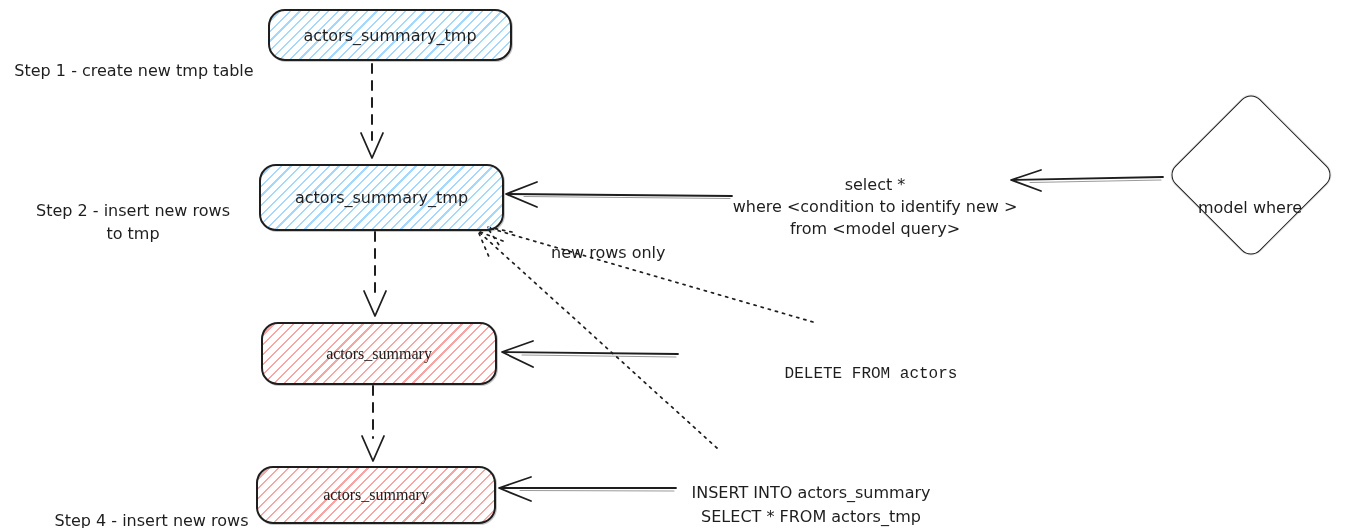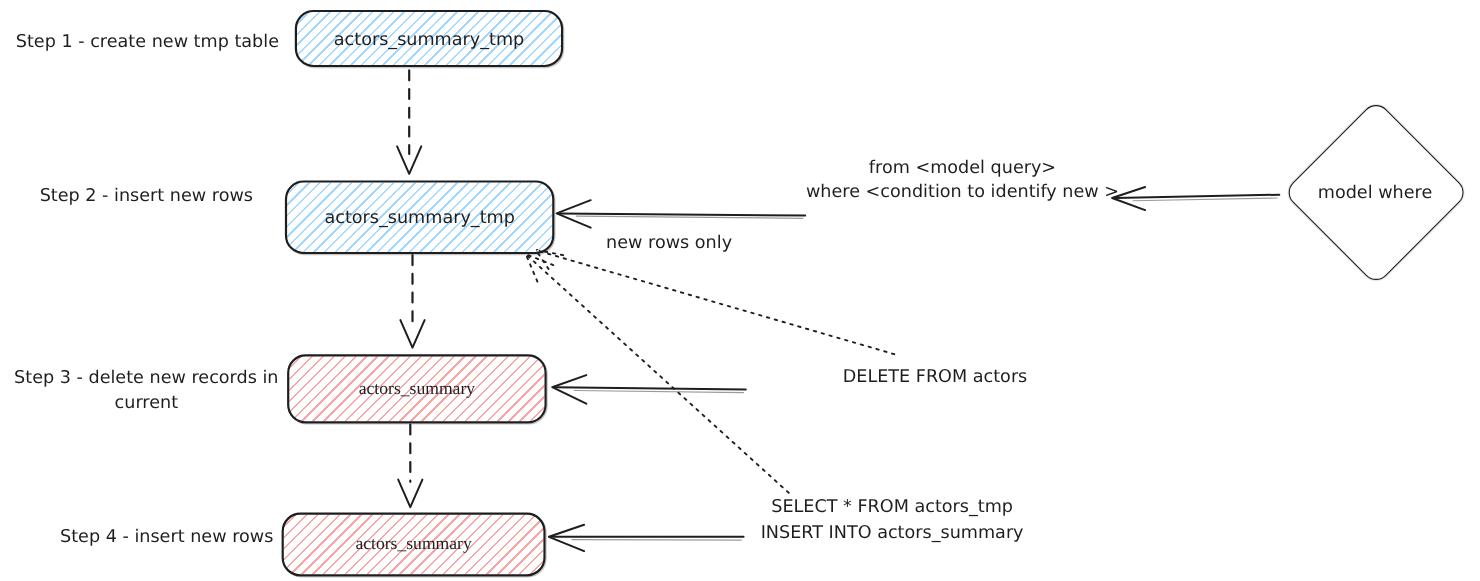--- a/index.html
+++ b/index.html
@@ -6,21 +6,21 @@
   .canvas{
     position:relative;width:1345px;height:528px;overflow:hidden;
     font-family:"DejaVu Sans",sans-serif;color:var(--stroke,#1e1e1e);
     background:#ffffff;
   }
   .arrows{position:absolute;left:0;top:0;}
   .ink{stroke:var(--stroke,#1e1e1e);fill:none;stroke-width:1.8;stroke-linecap:round;stroke-linejoin:round;}
   .ghost{stroke:#9b9b9b;fill:none;stroke-width:1.1;stroke-linecap:round;}
   .dashed{stroke-dasharray:9 8;stroke-width:2;}
   .dotted{stroke-dasharray:2.2 5.2;stroke-width:1.7;}
-  .label{position:absolute;font-size:16px;line-height:23px;text-align:center;white-space:nowrap;}
+  .label{position:absolute;font-size:16px;line-height:23px;text-align:center;white-space:nowrap;margin-top:33px;}
   .label span{display:block;}
   .node{
     position:absolute;display:flex;align-items:center;justify-content:center;
     border:2px solid var(--stroke,#1e1e1e);border-radius:17px;font-size:16px;
     box-shadow:1px 1px 0 rgba(30,30,30,.25);
   }
   .node.blue{background:repeating-linear-gradient(135deg,var(--blue-hatch,#a5d8ff) 0 1.6px,transparent 1.6px 6.8px);}
   .node.red{background:repeating-linear-gradient(135deg,var(--red-hatch,#f7a6a6) 0 1.5px,transparent 1.5px 7px);font-family:Liberation Serif, serif;}
   .diamond{
     position:absolute;left:1191px;top:115px;width:118px;height:118px;
@@ -83,24 +83,21 @@
       <path class="ink dotted" d="M717,448 L479,232"></path>
       <path class="ink dotted" d="M503,241 L478,231 L489,257"></path>
     </g>
   </svg>
 
   <div class="label" style="left:8px;top:26px;width:252px;">
     <span>Step 1 - create new tmp table</span>
   </div>
   <div class="label" style="left:28px;top:166px;width:210px;text-align:center;">
     <span>Step 2 - insert new rows</span>
-  </div>
-  <div class="label" style="left:10px;top:331px;width:246px;">
-    <span>Step 3 - delete new records in</span>
-    <span>current</span>
+    <span>to tmp</span>
   </div>
   <div class="label" style="left:49px;top:476px;width:205px;">
     <span>Step 4 - insert new rows</span>
   </div>
 
   <div class="node blue" style="left:268px;top:9px;width:240px;height:48px;">
     <span>actors_summary_tmp</span>
   </div>
   <div class="node blue" style="left:259px;top:164px;width:241px;height:63px;">
     <span>actors_summary_tmp</span>
@@ -111,30 +108,31 @@
   <div class="node red" style="left:256px;top:466px;width:236px;height:54px;">
     <span>actors_summary</span>
   </div>
 
   <div class="diamond"></div>
   <div class="label" style="left:1184px;top:163px;width:132px;">
     <span>model where</span>
   </div>
 
   <div class="label" style="left:690px;top:141px;width:370px;line-height:22px;">
+    <span>select *</span>
+    <span>where &lt;condition to identify new &gt;</span>
     <span>from &lt;model query&gt;</span>
-    <span>where &lt;condition to identify new &gt;</span>
   </div>
 
   <div class="label" style="left:551px;top:208px;width:110px;">
     <span>new rows only</span>
   </div>
 
-  <div class="label" style="left:620px;top:330px;width:460px;line-height:23px;">
+  <div class="label" style="left:641px;top:330px;width:460px;line-height:23px;font-family:Liberation Mono, monospace;">
     <span>DELETE FROM actors</span>
   </div>
 
   <div class="label" style="left:661px;top:448px;width:300px;line-height:24px;">
+    <span>INSERT INTO actors_summary</span>
     <span>SELECT * FROM actors_tmp</span>
-    <span>INSERT INTO actors_summary</span>
   </div>
 
 </div>
 
 </body></html>

